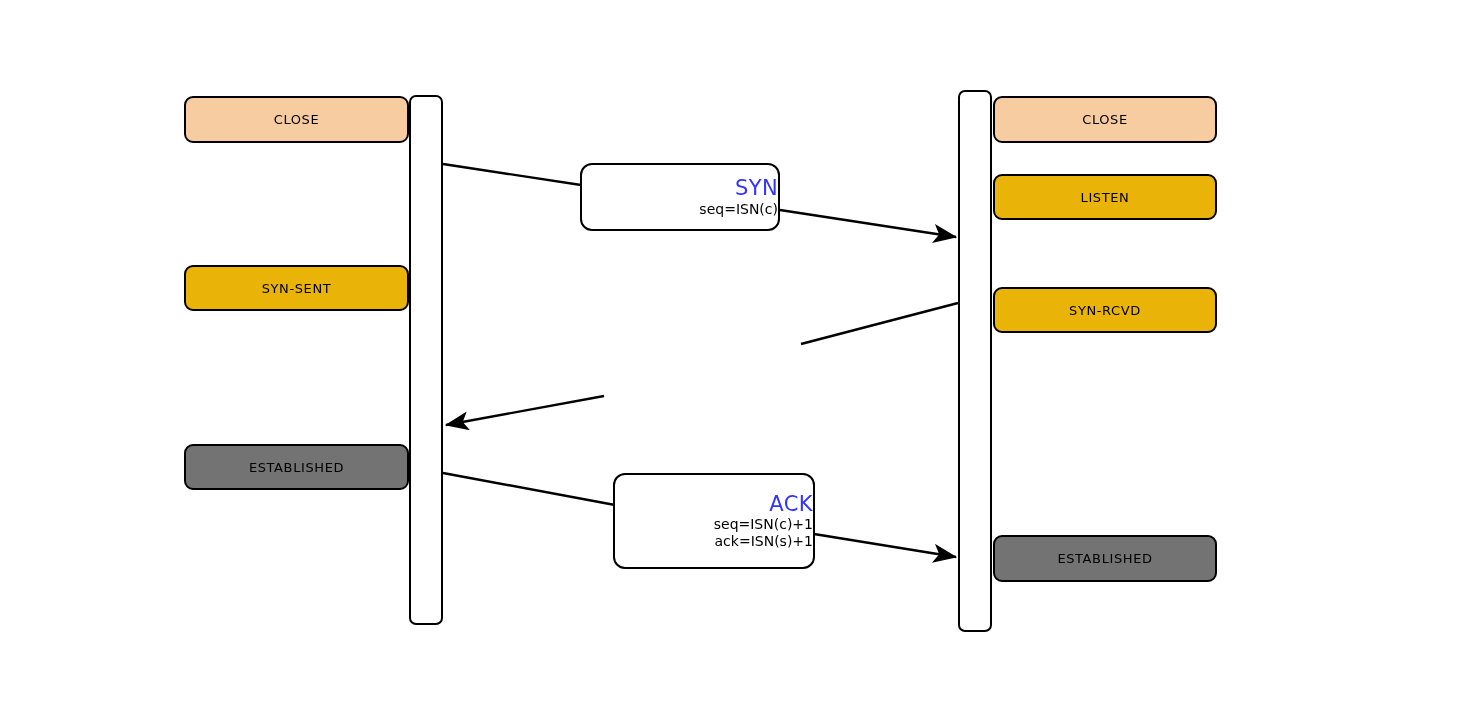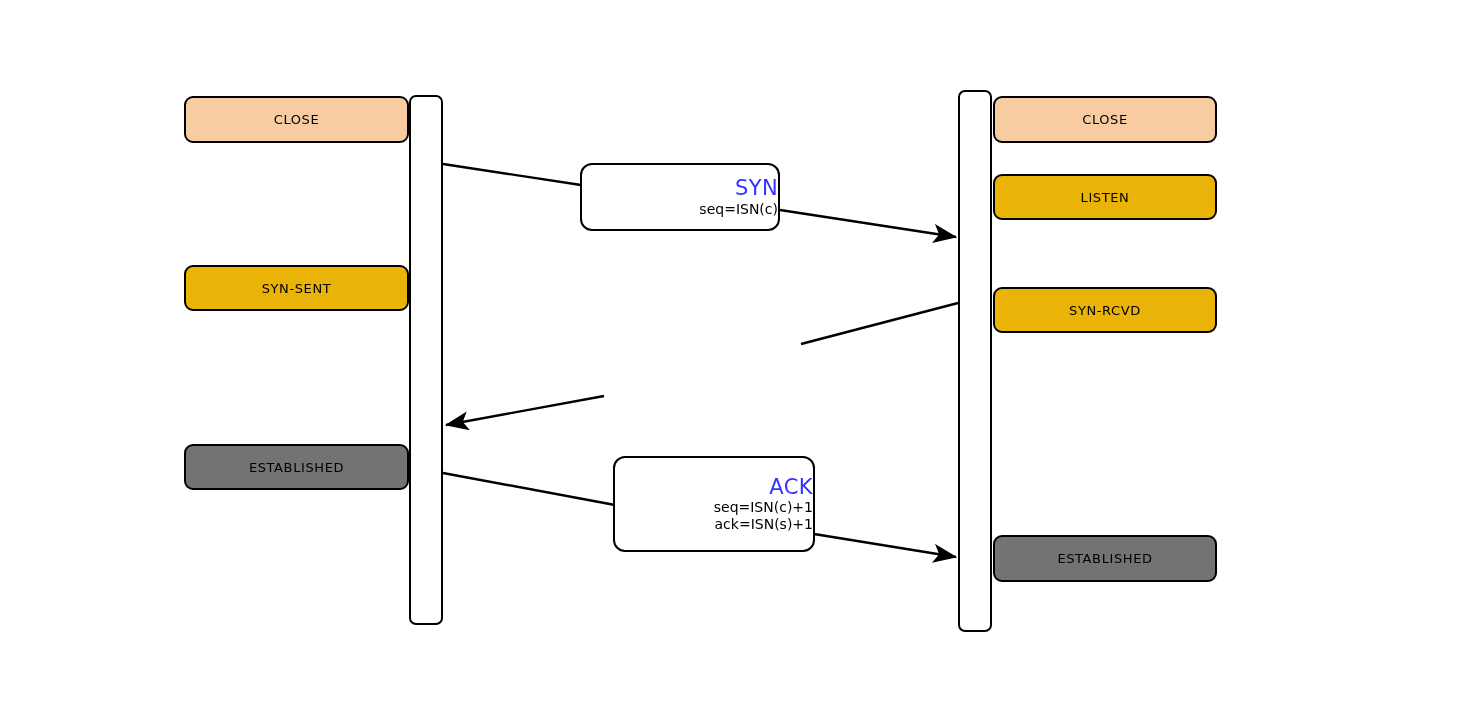--- a/index.html
+++ b/index.html
@@ -145,19 +145,19 @@
   <div class="state-box fill-estab" style="left:993px; top:535px; width:224px; height:47px;">
     <span class="state-label">ESTABLISHED</span>
   </div>
 
   <div class="msg-box" style="left:580px; top:163px; width:200px; height:68px;">
     <span class="msg-title">SYN</span>
     <span class="msg-line">seq=ISN(c)</span>
   </div>
 
 
-  <div class="msg-box" style="left:613px; top:456px; width:202px; height:96px;">
+  <div class="msg-box" style="left:613px; top:473px; width:202px; height:96px;">
     <span class="msg-title">ACK</span>
     <span class="msg-line">seq=ISN(c)+1</span>
     <span class="msg-line">ack=ISN(s)+1</span>
   </div>
 
 </div>
 
 </body></html>

